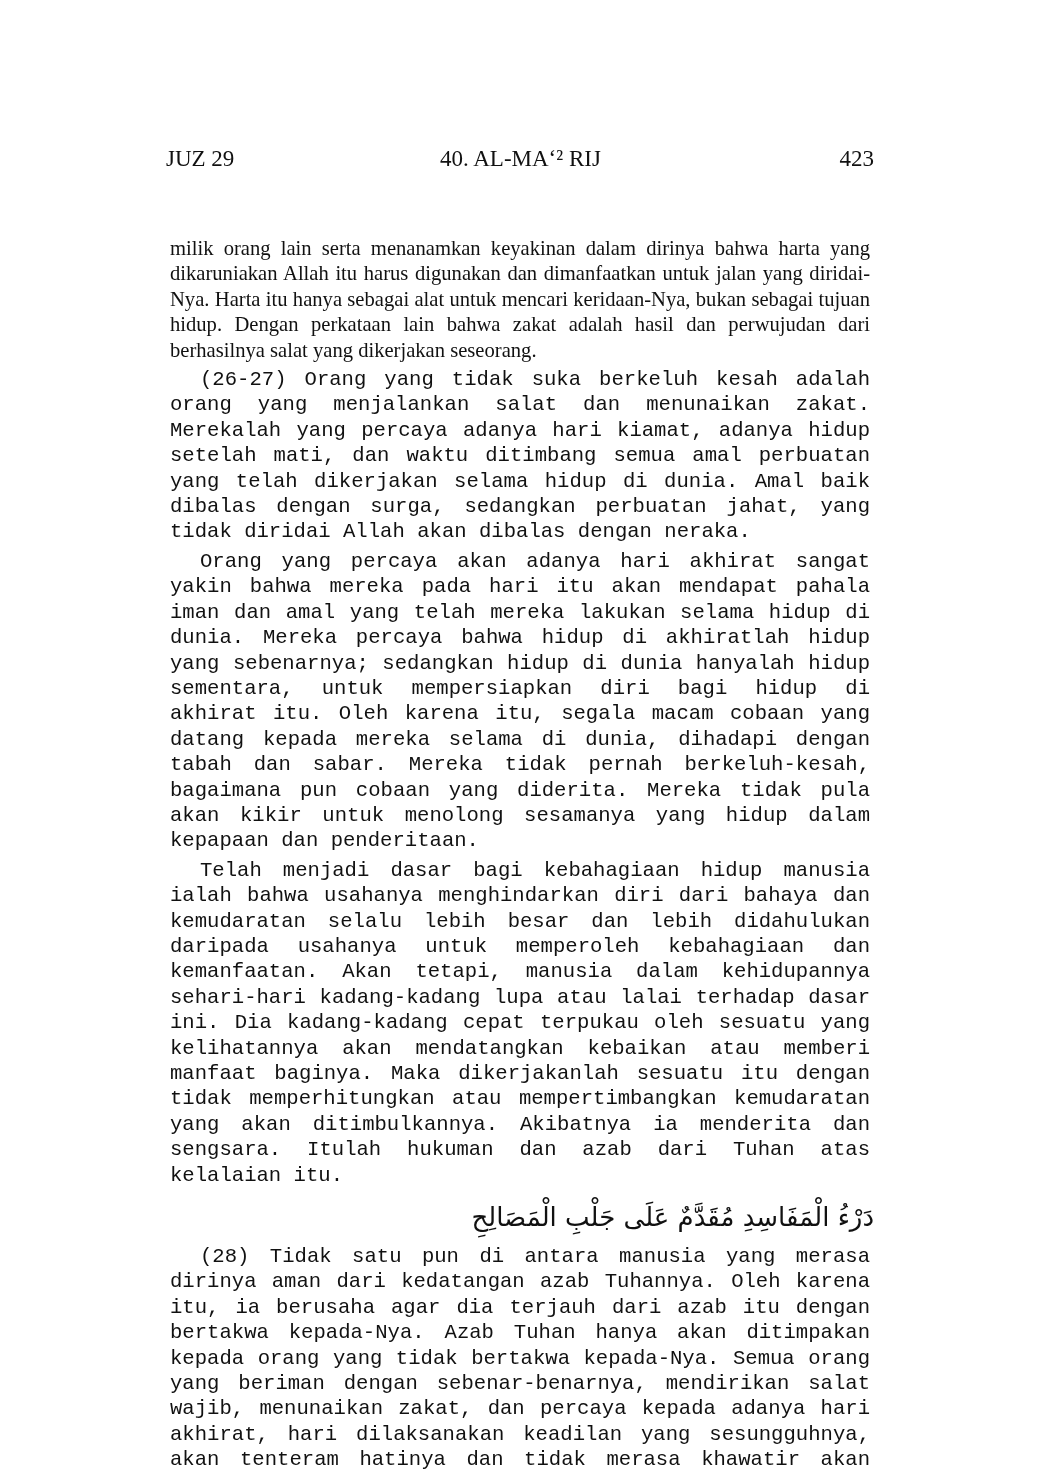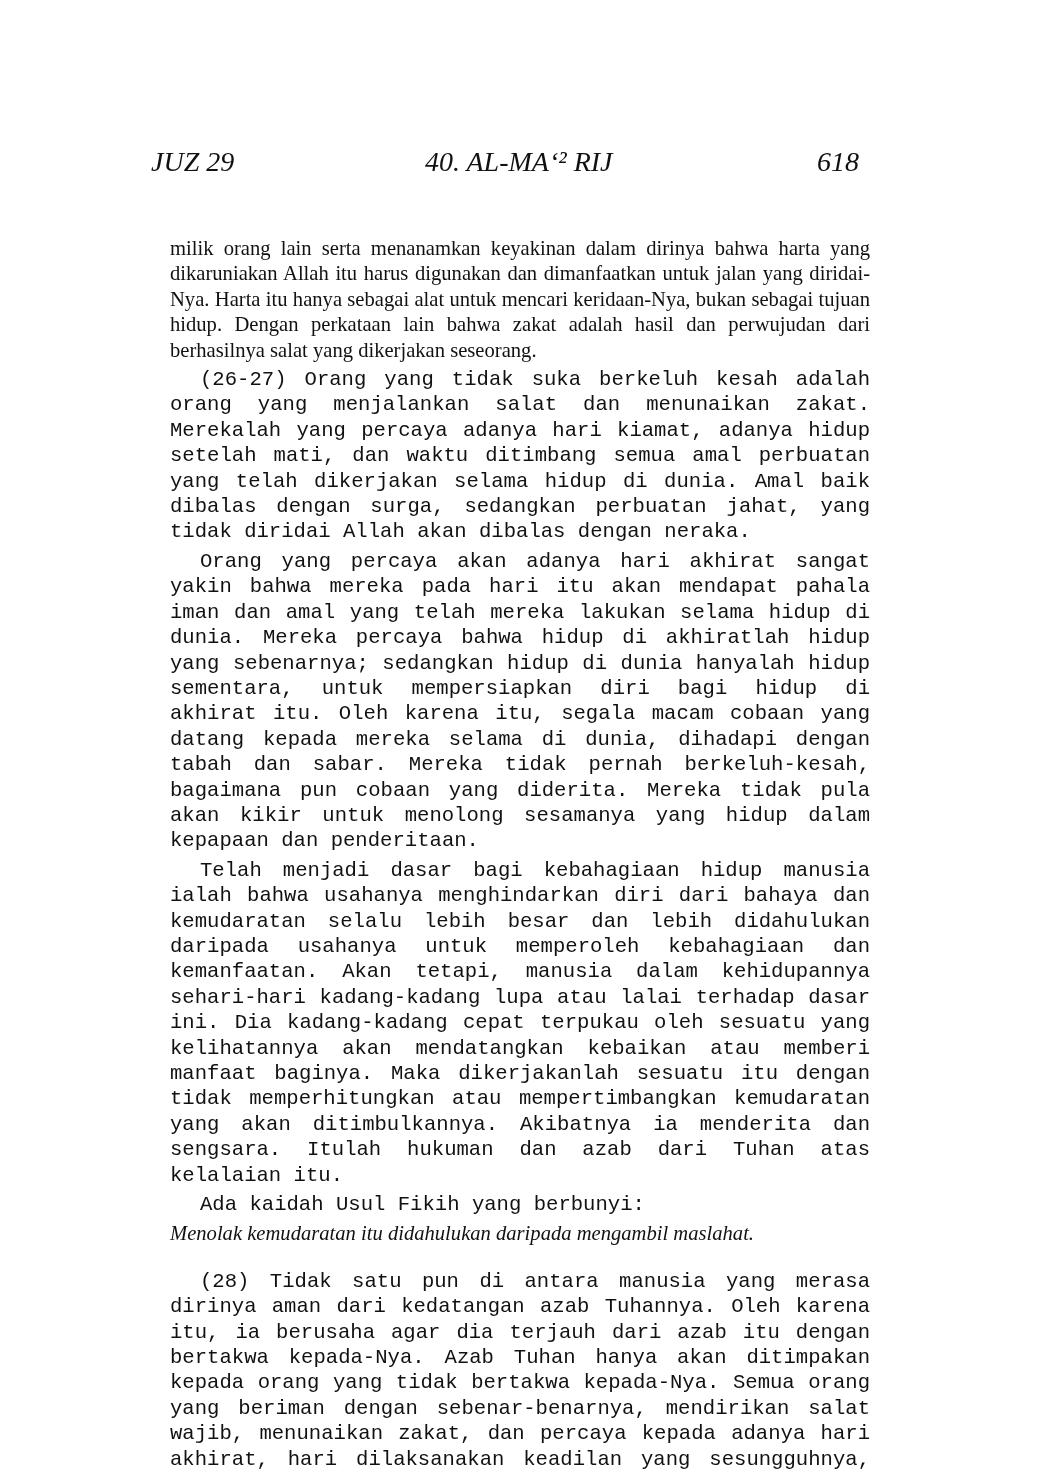--- a/index.html
+++ b/index.html
@@ -1,41 +1,40 @@
 <!DOCTYPE html>
 <html><head>
 <meta charset="utf-8">
 <style>
   html, body { margin: 0; padding: 0; background: #ffffff; }
   body { width: 1038px; height: 1475px; position: relative; overflow: hidden;
          font-family: "Liberation Serif", serif; color: #111; }
-  .header { position: absolute; top: 146px; left: 151px; width: 708px; height: 28px;
-            font-size: 28px; font-style: italic; }
+  .header { position: absolute; top: 146px; left: 166px; width: 708px; height: 28px;
+            font-size: 23px; }
   .header span { position: absolute; top: 0; }
   .h-left { left: 0; }
   .h-center { left: 274px; }
   .h-right { right: 0; }
   .content { position: absolute; top: 232px; left: 166px; width: 708px;
              font-size: 20.6px; line-height: 25.4px; text-align: justify; }
   .content p { margin: 4px; }
   .indent { text-indent: 30px; font-family: Liberation Mono, monospace; }
   .arabic { direction: rtl; text-align: right; font-size: 26px; line-height: 46px;
             font-family: "DejaVu Sans", sans-serif; margin: 6px 0 0 0 !important; }
   .translation { font-style: italic; margin-top: 2px !important; margin-bottom: 22px !important; }
 </style>
 </head>
 <body>
 
 <div class="header">
   <span class="h-left">JUZ 29</span>
   <span class="h-center">40. AL-MA‘² RIJ</span>
-  <span class="h-right">618</span>
+  <span class="h-right">423</span>
 </div>
 
 <div class="content">
   <p>milik orang lain serta menanamkan keyakinan dalam dirinya bahwa harta yang dikaruniakan Allah itu harus digunakan dan dimanfaatkan untuk jalan yang diridai-Nya. Harta itu hanya sebagai alat untuk mencari keridaan-Nya, bukan sebagai tujuan hidup. Dengan perkataan lain bahwa zakat adalah hasil dan perwujudan dari berhasilnya salat yang dikerjakan seseorang.</p>
   <p class="indent">(26-27) Orang yang tidak suka berkeluh kesah adalah orang yang menjalankan salat dan menunaikan zakat. Merekalah yang percaya adanya hari kiamat, adanya hidup setelah mati, dan waktu ditimbang semua amal perbuatan yang telah dikerjakan selama hidup di dunia. Amal baik dibalas dengan surga, sedangkan perbuatan jahat, yang tidak diridai Allah akan dibalas dengan neraka.</p>
   <p class="indent">Orang yang percaya akan adanya hari akhirat sangat yakin bahwa mereka pada hari itu akan mendapat pahala iman dan amal yang telah mereka lakukan selama hidup di dunia. Mereka percaya bahwa hidup di akhiratlah hidup yang sebenarnya; sedangkan hidup di dunia hanyalah hidup sementara, untuk mempersiapkan diri bagi hidup di akhirat itu. Oleh karena itu, segala macam cobaan yang datang kepada mereka selama di dunia, dihadapi dengan tabah dan sabar. Mereka tidak pernah berkeluh-kesah, bagaimana pun cobaan yang diderita. Mereka tidak pula akan kikir untuk menolong sesamanya yang hidup dalam kepapaan dan penderitaan.</p>
   <p class="indent">Telah menjadi dasar bagi kebahagiaan hidup manusia ialah bahwa usahanya menghindarkan diri dari bahaya dan kemudaratan selalu lebih besar dan lebih didahulukan daripada usahanya untuk memperoleh kebahagiaan dan kemanfaatan. Akan tetapi, manusia dalam kehidupannya sehari-hari kadang-kadang lupa atau lalai terhadap dasar ini. Dia kadang-kadang cepat terpukau oleh sesuatu yang kelihatannya akan mendatangkan kebaikan atau memberi manfaat baginya. Maka dikerjakanlah sesuatu itu dengan tidak memperhitungkan atau mempertimbangkan kemudaratan yang akan ditimbulkannya. Akibatnya ia menderita dan sengsara. Itulah hukuman dan azab dari Tuhan atas kelalaian itu.</p>
-  <p class="indent">Ada kaidah Usul Fikih yang berbunyi:</p>
-  <p class="translation">Menolak kemudaratan itu didahulukan daripada mengambil maslahat.</p>
+  <p class="arabic">دَرْءُ الْمَفَاسِدِ مُقَدَّمٌ عَلَى جَلْبِ الْمَصَالِحِ</p>
   <p class="indent">(28) Tidak satu pun di antara manusia yang merasa dirinya aman dari kedatangan azab Tuhannya. Oleh karena itu, ia berusaha agar dia terjauh dari azab itu dengan bertakwa kepada-Nya. Azab Tuhan hanya akan ditimpakan kepada orang yang tidak bertakwa kepada-Nya. Semua orang yang beriman dengan sebenar-benarnya, mendirikan salat wajib, menunaikan zakat, dan percaya kepada adanya hari akhirat, hari dilaksanakan keadilan yang sesungguhnya, akan tenteram hatinya dan tidak merasa khawatir akan kedatangan azab Allah, sekalipun mereka belum dapat memastikan apakah mereka termasuk penghuni surga atau penghuni neraka. Yang</p>
 </div>
 
 </body></html>

